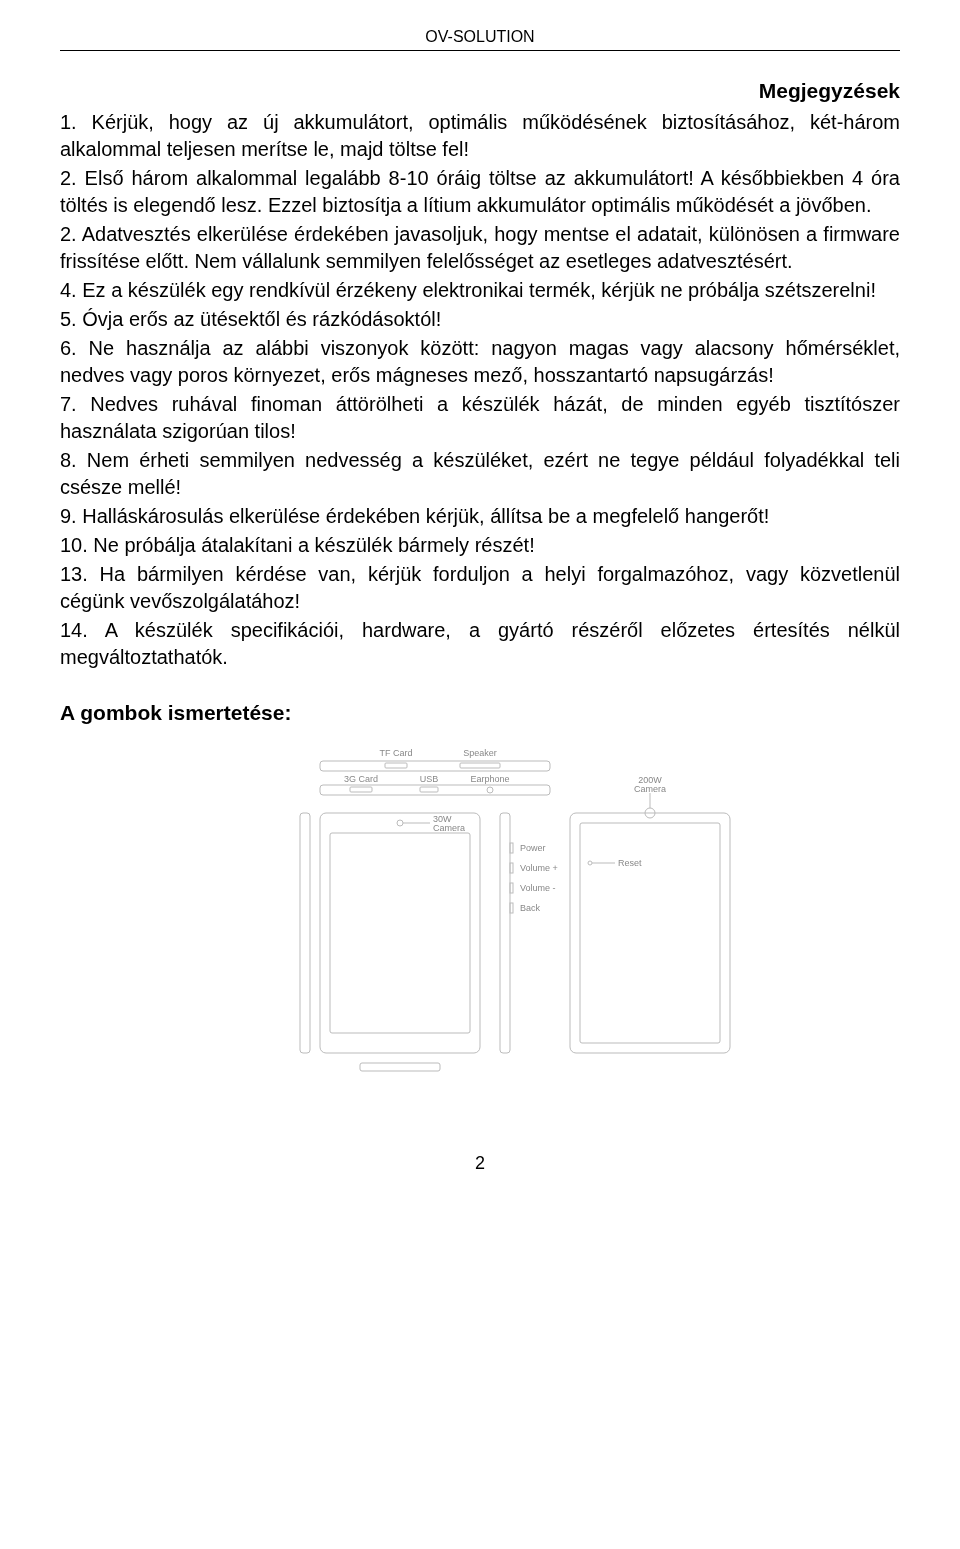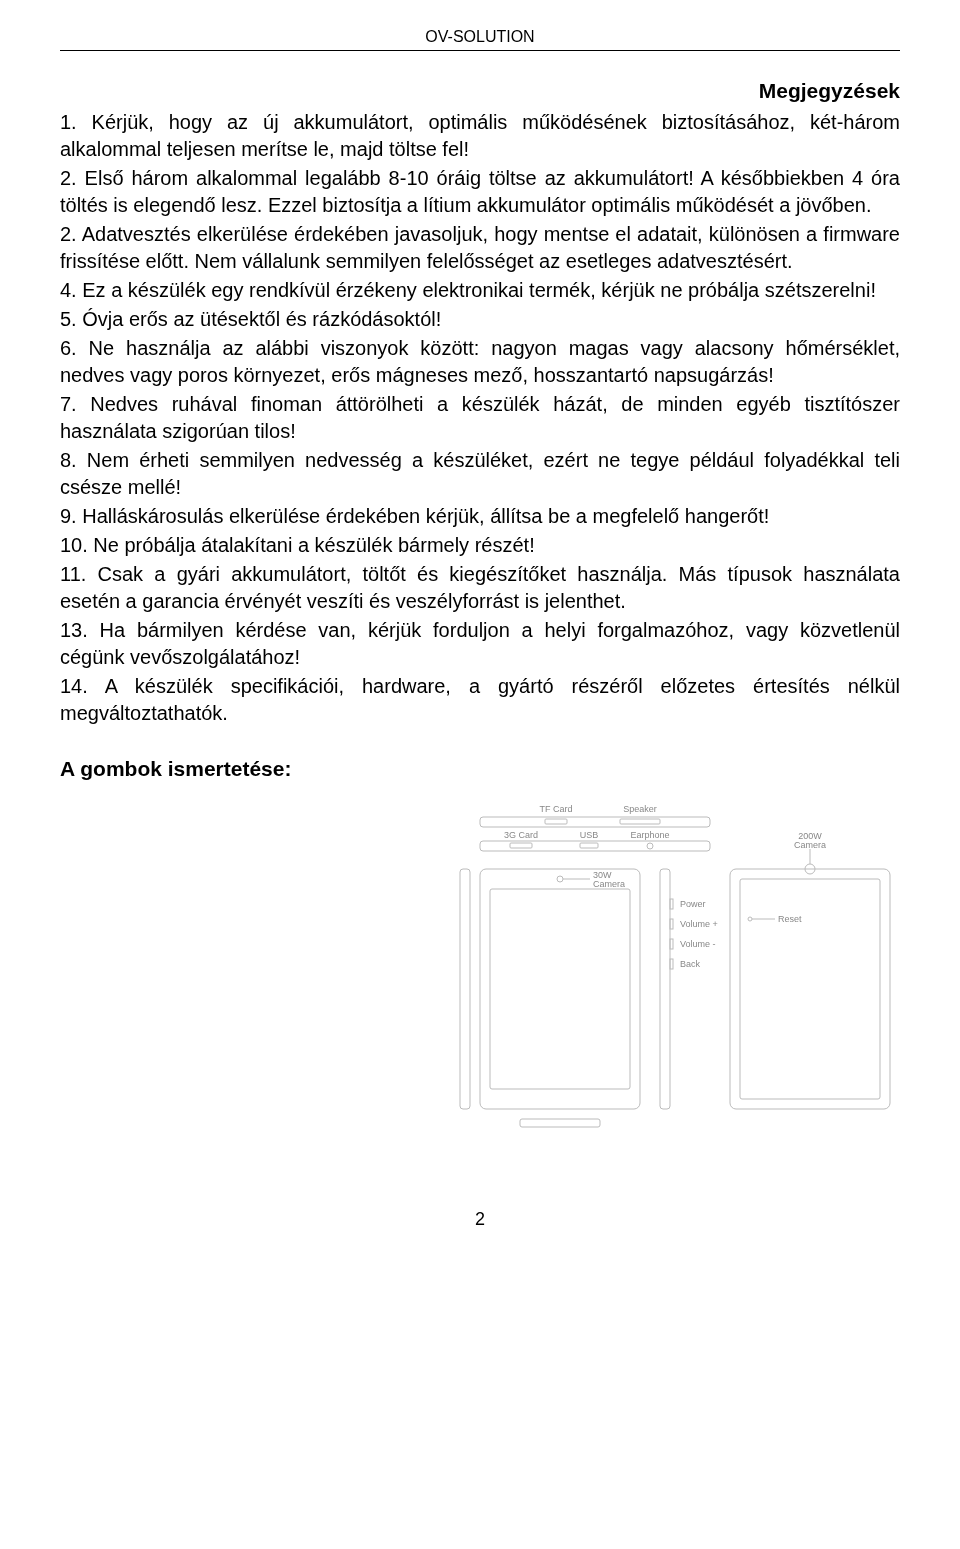--- a/index.html
+++ b/index.html
@@ -33,21 +33,21 @@
     margin-bottom: 2px;
   }
   .section-title {
     font-weight: bold;
     font-size: 21px;
     margin-top: 30px;
     margin-bottom: 18px;
   }
   .diagram-wrap {
     display: flex;
-    justify-content: flex-end;
+    justify-content: center;
     margin-top: 10px;
   }
   svg { display: block; }
   .page-num {
     text-align: center;
     font-size: 18px;
     margin-top: 40px;
   }
 </style>
 </head>
@@ -61,21 +61,20 @@
   <div class="list-item">1. Kérjük, hogy az új akkumulátort, optimális működésének biztosításához, két-három alkalommal teljesen merítse le, majd töltse fel!</div>
   <div class="list-item">2. Első három alkalommal legalább 8-10 óráig töltse az akkumulátort! A későbbiekben 4 óra töltés is elegendő lesz. Ezzel biztosítja a lítium akkumulátor optimális működését a jövőben.</div>
   <div class="list-item">2. Adatvesztés elkerülése érdekében javasoljuk, hogy mentse el adatait, különösen a firmware frissítése előtt. Nem vállalunk semmilyen felelősséget az esetleges adatvesztésért.</div>
   <div class="list-item">4. Ez a készülék egy rendkívül érzékeny elektronikai termék, kérjük ne próbálja szétszerelni!</div>
   <div class="list-item">5. Óvja erős az ütésektől és rázkódásoktól!</div>
   <div class="list-item">6. Ne használja az alábbi viszonyok között: nagyon magas vagy alacsony hőmérséklet, nedves vagy poros környezet, erős mágneses mező, hosszantartó napsugárzás!</div>
   <div class="list-item">7. Nedves ruhával finoman áttörölheti a készülék házát, de minden egyéb tisztítószer használata szigorúan tilos!</div>
   <div class="list-item">8. Nem érheti semmilyen nedvesség a készüléket, ezért ne tegye például folyadékkal teli csésze mellé!</div>
   <div class="list-item">9.  Halláskárosulás elkerülése érdekében kérjük, állítsa be a megfelelő hangerőt!</div>
   <div class="list-item">10. Ne próbálja átalakítani a készülék bármely részét!</div>
-  <div class="list-item">11. Csak a gyári akkumulátort, töltőt és kiegészítőket használja. Más típusok használata esetén a garancia érvényét veszíti és veszélyforrást is jelenthet.</div>
   <div class="list-item">13. Ha bármilyen kérdése van, kérjük forduljon a helyi forgalmazóhoz, vagy közvetlenül cégünk vevőszolgálatához!</div>
   <div class="list-item">14. A készülék specifikációi, hardware, a gyártó részéről előzetes értesítés nélkül megváltoztathatók.</div>
 </div>
 
 <div class="section-title">A gombok ismertetése:</div>
 
 <div class="diagram-wrap">
 <svg width="520" height="370" viewBox="0 0 520 370">
 
   <style>

